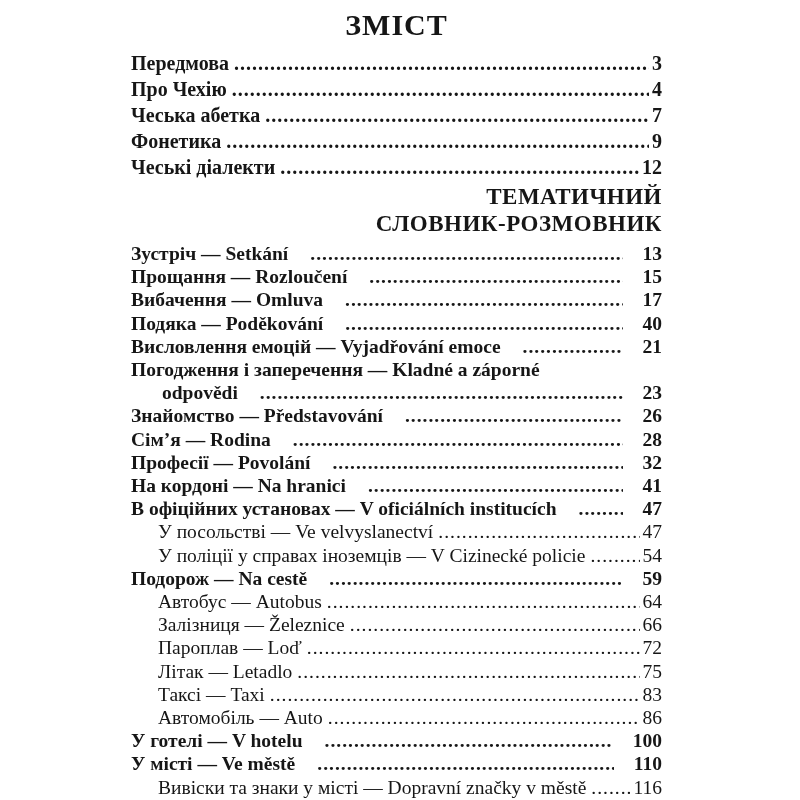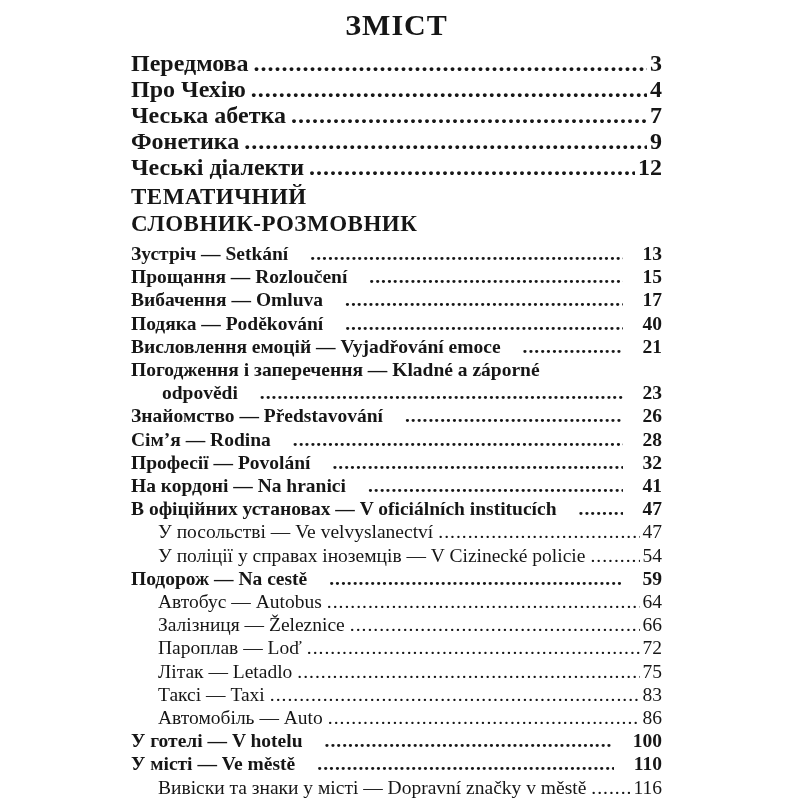--- a/index.html
+++ b/index.html
@@ -27,30 +27,30 @@
     line-height: 34px;
     font-weight: bold;
     text-align: center;
     letter-spacing: 1px;
   }
   .row {
     display: flex;
     align-items: baseline;
   }
   .front-row {
-    font-size: 24px;
+    font-size: 20px;
     line-height: 26px;
     font-weight: bold;
   }
   .section-heading {
     margin: 3px 0 5px 0;
     font-size: 23px;
     line-height: 27px;
     font-weight: bold;
-    text-align: left;
+    text-align: right;
     letter-spacing: 0.5px;
   }
   .section-heading span { display: block; }
   .entry-row {
     font-size: 19.5px;
     line-height: 23.2px;
   }
   .main { font-weight: bold; gap: 17px; }
   .sub  { font-weight: normal; padding-left: 27px; }
   .cont { padding-left: 31px; }

